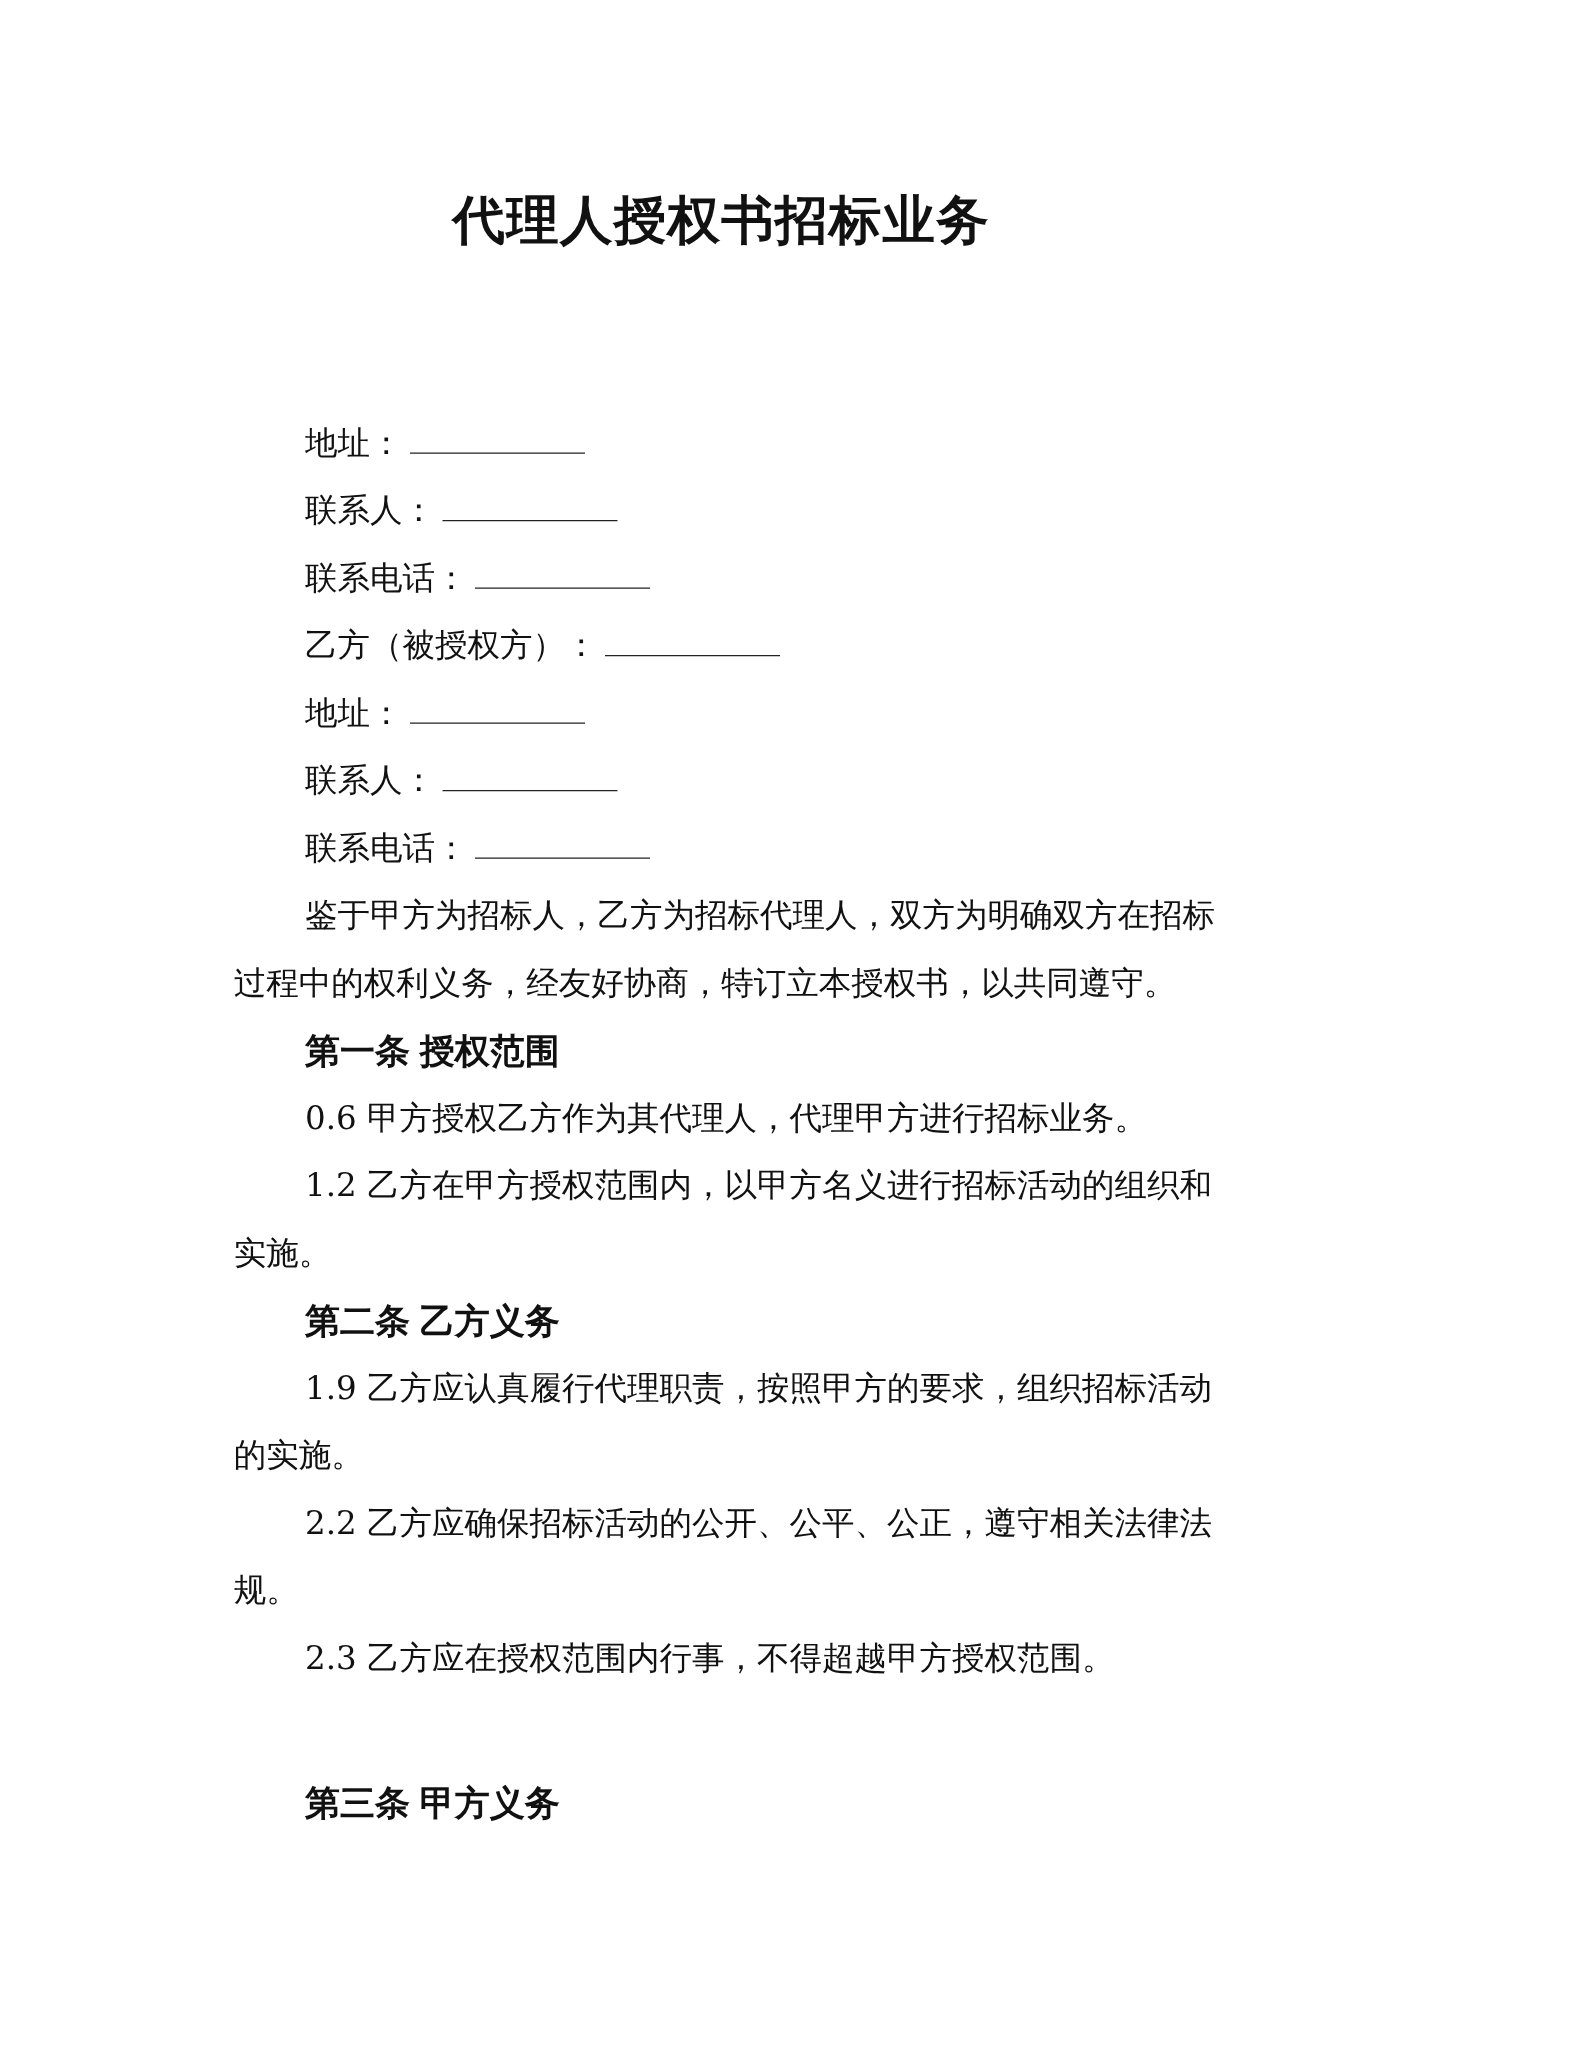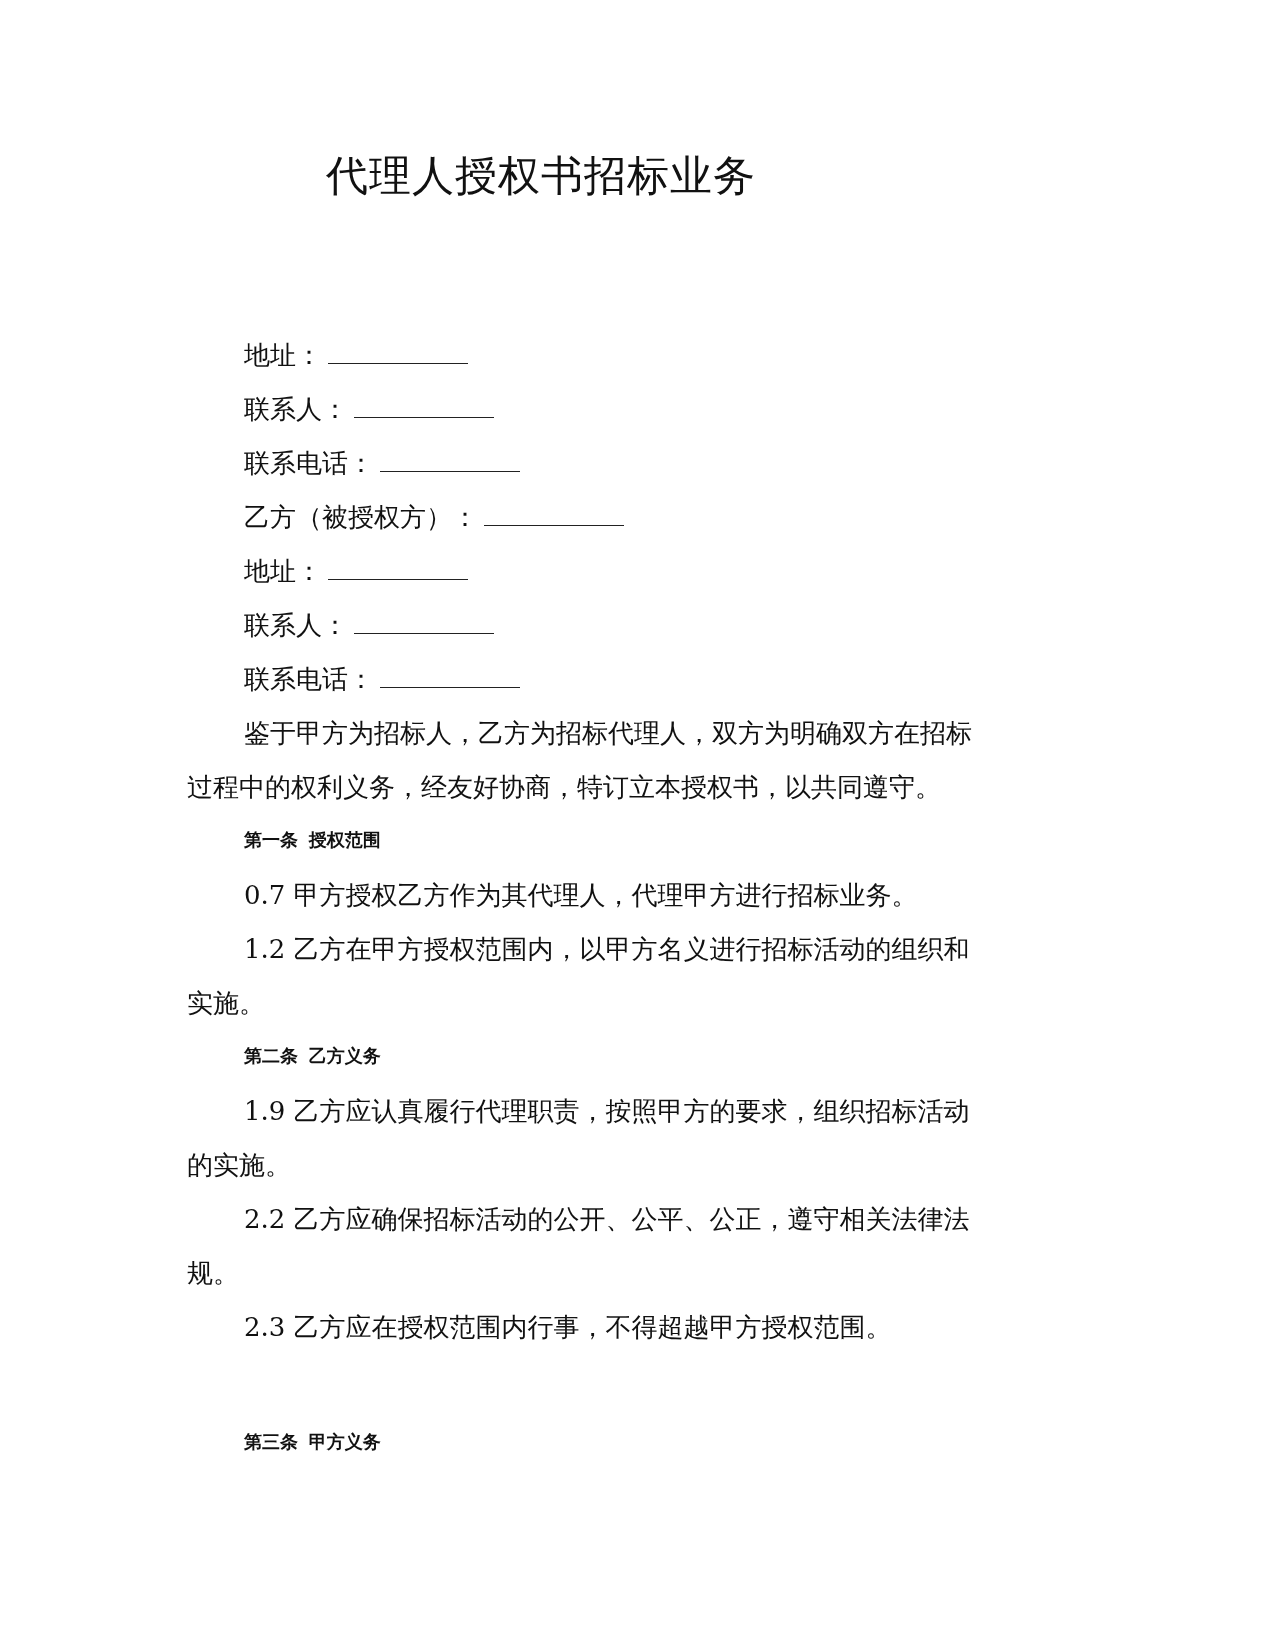--- a/index.html
+++ b/index.html
@@ -5,35 +5,36 @@
     html, body { margin: 0; padding: 0; background: #ffffff; }
     body {
       width: 1275px; height: 1650px; position: relative; overflow: hidden;
       font-family: "DejaVu Serif", "Liberation Serif", serif;
       color: #111111;
     }
     .page { position: absolute; left: 0; top: 0; width: 1275px; height: 1650px; }
     .title {
       position: absolute; left: 0; width: 1082px; top: 146px;
       text-align: center; font-size: 42px; letter-spacing: 1px; line-height: 60px;
-      font-weight: normal;
+      font-weight: bold;
+      padding-left: 36px;
     }
     .line {
       position: absolute; font-size: 26px; line-height: 36px; white-space: nowrap;
     }
     .field { left: 244px; }
     .blank {
       display: inline-block; width: 140px; border-bottom: 1.5px solid #222;
       height: 24px; vertical-align: baseline; margin-left: 6px;
     }
     .para-indent { left: 244px; }
     .para-cont { left: 187px; text-align: right; }
     .heading {
-      left: 244px; font-weight: bold; font-family: Liberation Mono, monospace;
-      font-size: 18px;
+      left: 244px; font-weight: bold; font-family: Liberation Sans, sans-serif;
+      font-size: 28px;
     }
   </style>
 </head>
 <body>
 
 <div class="page">
   <div class="title">代理人授权书招标业务</div>
 
   <div class="line field" style="top:337px">
     <span>地址：</span><span class="blank"></span>
@@ -54,21 +55,21 @@
     <span>联系人：</span><span class="blank"></span>
   </div>
   <div class="line field" style="top:661px">
     <span>联系电话：</span><span class="blank"></span>
   </div>
 
   <div class="line para-indent" style="top:715px">鉴于甲方为招标人，乙方为招标代理人，双方为明确双方在招标</div>
   <div class="line para-cont" style="top:769px">过程中的权利义务，经友好协商，特订立本授权书，以共同遵守。</div>
 
   <div class="line heading" style="top:823px">第一条  授权范围</div>
-  <div class="line para-indent" style="top:877px">0.7 甲方授权乙方作为其代理人，代理甲方进行招标业务。</div>
+  <div class="line para-indent" style="top:877px">0.6 甲方授权乙方作为其代理人，代理甲方进行招标业务。</div>
   <div class="line para-indent" style="top:931px">1.2 乙方在甲方授权范围内，以甲方名义进行招标活动的组织和</div>
   <div class="line para-cont" style="top:985px">实施。</div>
 
   <div class="line heading" style="top:1039px">第二条  乙方义务</div>
   <div class="line para-indent" style="top:1093px">1.9 乙方应认真履行代理职责，按照甲方的要求，组织招标活动</div>
   <div class="line para-cont" style="top:1147px">的实施。</div>
   <div class="line para-indent" style="top:1201px">2.2 乙方应确保招标活动的公开、公平、公正，遵守相关法律法</div>
   <div class="line para-cont" style="top:1255px">规。</div>
   <div class="line para-indent" style="top:1309px">2.3 乙方应在授权范围内行事，不得超越甲方授权范围。</div>
 

